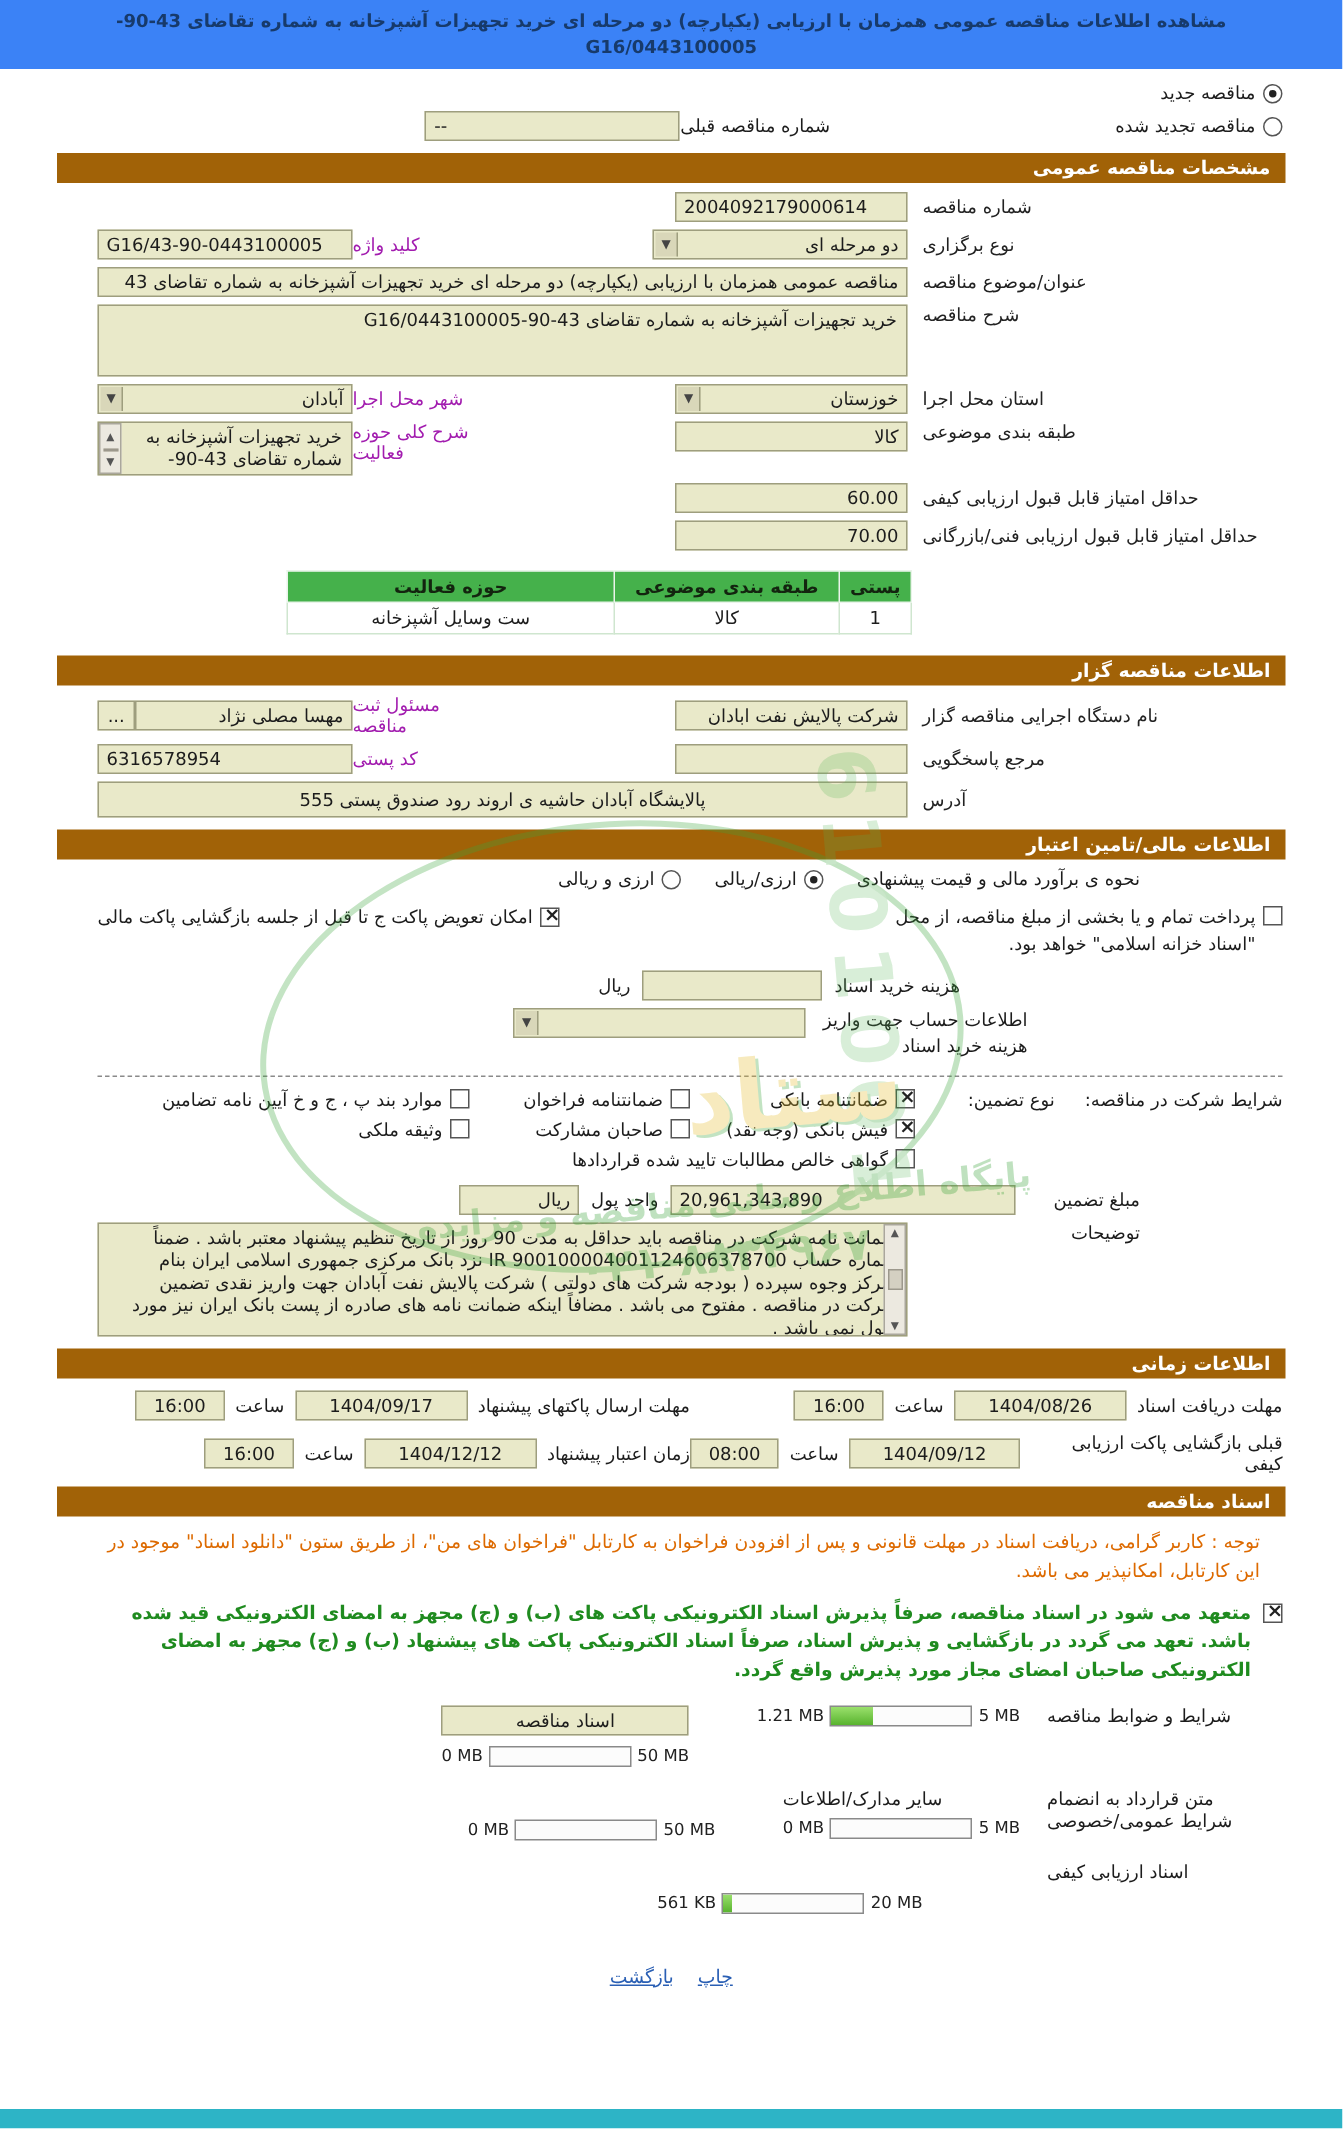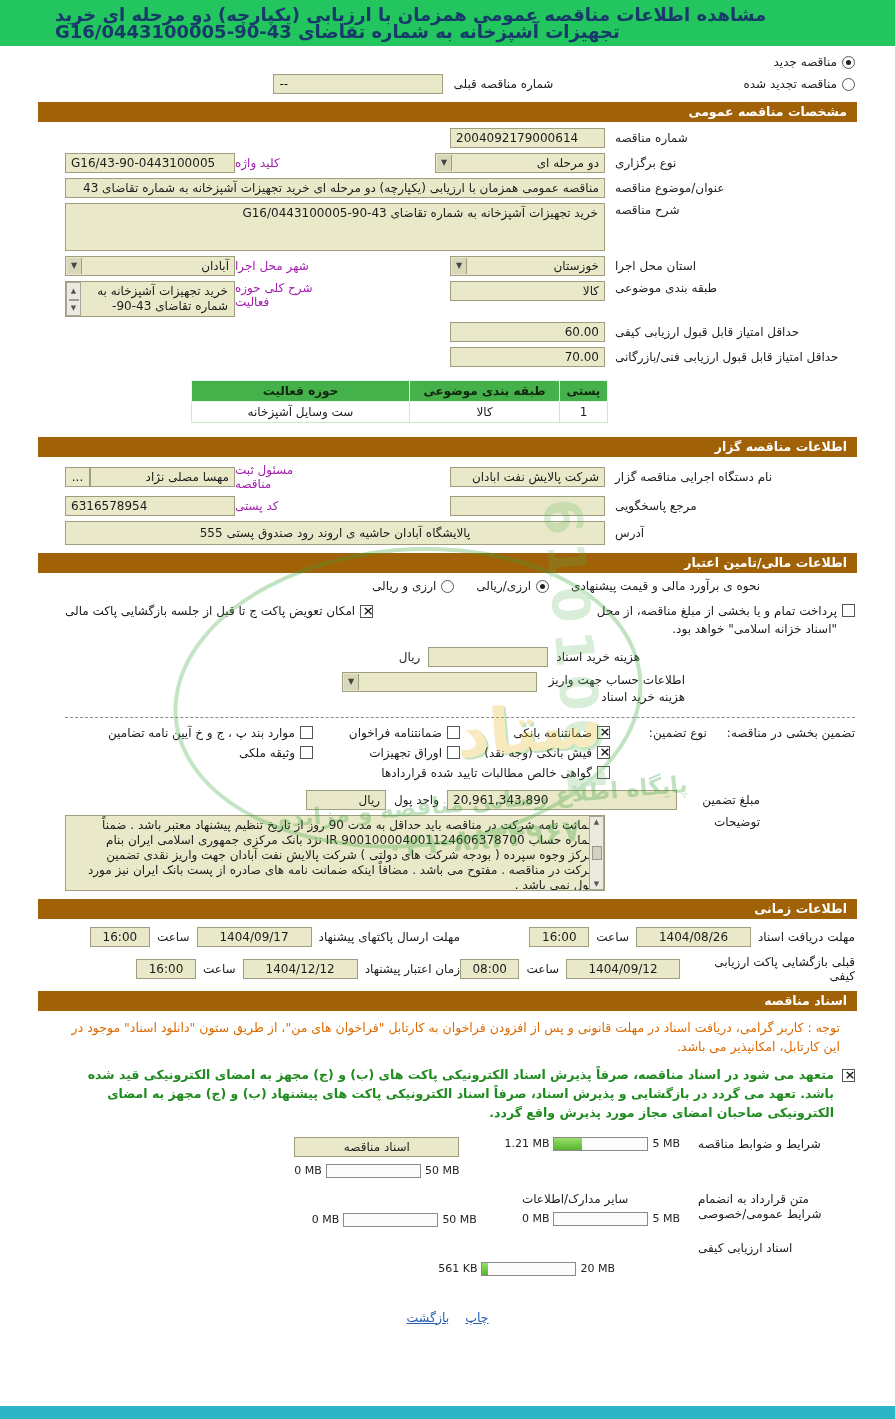--- a/index.html
+++ b/index.html
@@ -1,21 +1,21 @@
 <!DOCTYPE html>
 <html lang="fa" dir="rtl"><head>
 <meta charset="utf-8">
 <style>
   * { box-sizing: border-box; }
   html,body { margin:0; padding:0; width:895px; height:1419px; overflow:hidden;
     background:#ffffff; font-family:"DejaVu Sans", sans-serif; font-size:12px; color:#1c1c1c; direction:rtl; }
   .page { position:relative; width:895px; height:1419px; overflow:hidden; }
 
-  .titlebar { background:#22c55e; color:#173a6b; font-weight:bold; text-align:left;
-    font-size:18px; line-height:17px; padding:6px 55px; }
+  .titlebar { background:#3b82f6; color:#173a6b; font-weight:bold; text-align:center;
+    font-size:12px; line-height:17px; padding:6px 55px; }
 
   .secbar { background:#a16207; color:#ffffff; font-weight:bold; font-size:12.5px;
     height:20px; line-height:20px; padding:0 10px; margin:8px 38px 6px 38px; }
 
   .content { margin:0 40px 0 65px; }
   .row { display:flex; align-items:center; margin:5px 0; }
   .row.top-align { align-items:flex-start; }
   .lblR { width:250px; text-align:left; padding-left:10px; color:#222; }
   .lblL { width:95px; text-align:left; padding-left:0; color:#a21caf; }
   .gapA { flex:1 1 auto; }
@@ -115,21 +115,21 @@
         <span class="rd selected"></span>
         <span>مناقصه جدید</span>
       </div>
     </div>
     <div class="row">
       <div class="rdg">
         <span class="rd"></span>
         <span>مناقصه تجدید شده</span>
       </div>
       <div style="width:190px"></div>
-      <span style="padding-left:10px">شماره مناقصه قبلی</span>
+      <span style="">شماره مناقصه قبلی</span>
       <div class="fld w170 ta-l">--</div>
     </div>
   </div>
 
   <div class="secbar">مشخصات مناقصه عمومی</div>
 
   <div class="content">
     <div class="row">
       <div class="lblR">شماره مناقصه</div>
       <div class="fld w155 ta-l">2004092179000614</div>
@@ -263,21 +263,21 @@
       <div class="fld w195 dd">
         <span></span>
         <span class="arrow">▼</span>
       </div>
     </div>
 
     <div class="dashsep"></div>
 
     <div class="grow">
       <div class="gc0">
-        <span>تضمین بخشی در مناقصه:</span>
+        <span>شرایط شرکت در مناقصه:</span>
         <span>نوع تضمین:</span>
       </div>
       <div class="gc1">
           <div class="cbg">
         <span class="cb checked"></span>
         <span>ضمانتنامه بانکی</span>
       </div>
         </div>
       <div class="gc2">
           <div class="cbg">
@@ -294,21 +294,21 @@
       <div class="gc0"></div>
       <div class="gc1">
           <div class="cbg">
         <span class="cb checked"></span>
         <span>فیش بانکی (وجه نقد)</span>
       </div>
         </div>
       <div class="gc2">
           <div class="cbg">
         <span class="cb"></span>
-        <span>اوراق تجهیزات</span>
+        <span>صاحبان مشارکت</span>
       </div>
         </div>
       <div class="cbg">
         <span class="cb"></span>
         <span>وثیقه ملکی</span>
       </div>
     </div>
     <div class="grow">
       <div class="gc0"></div>
       <div class="cbg">

